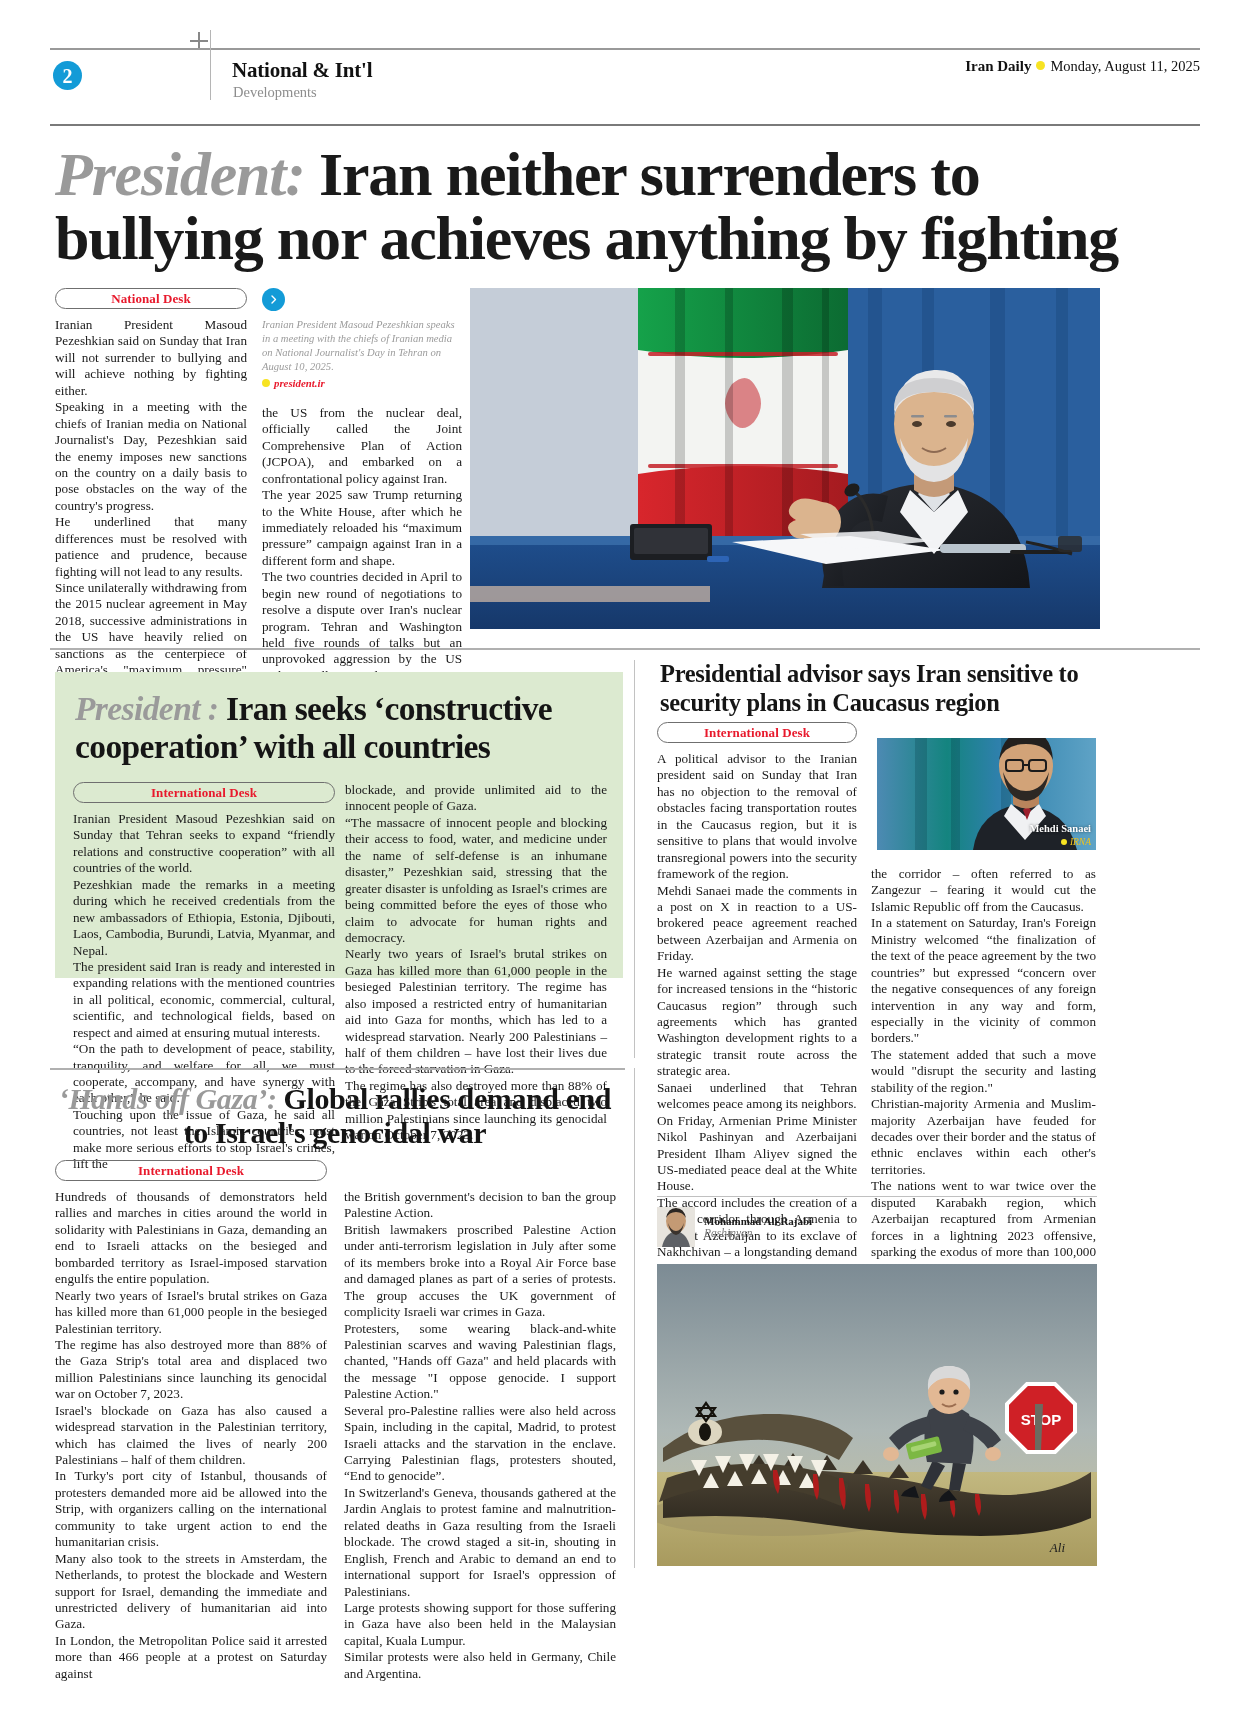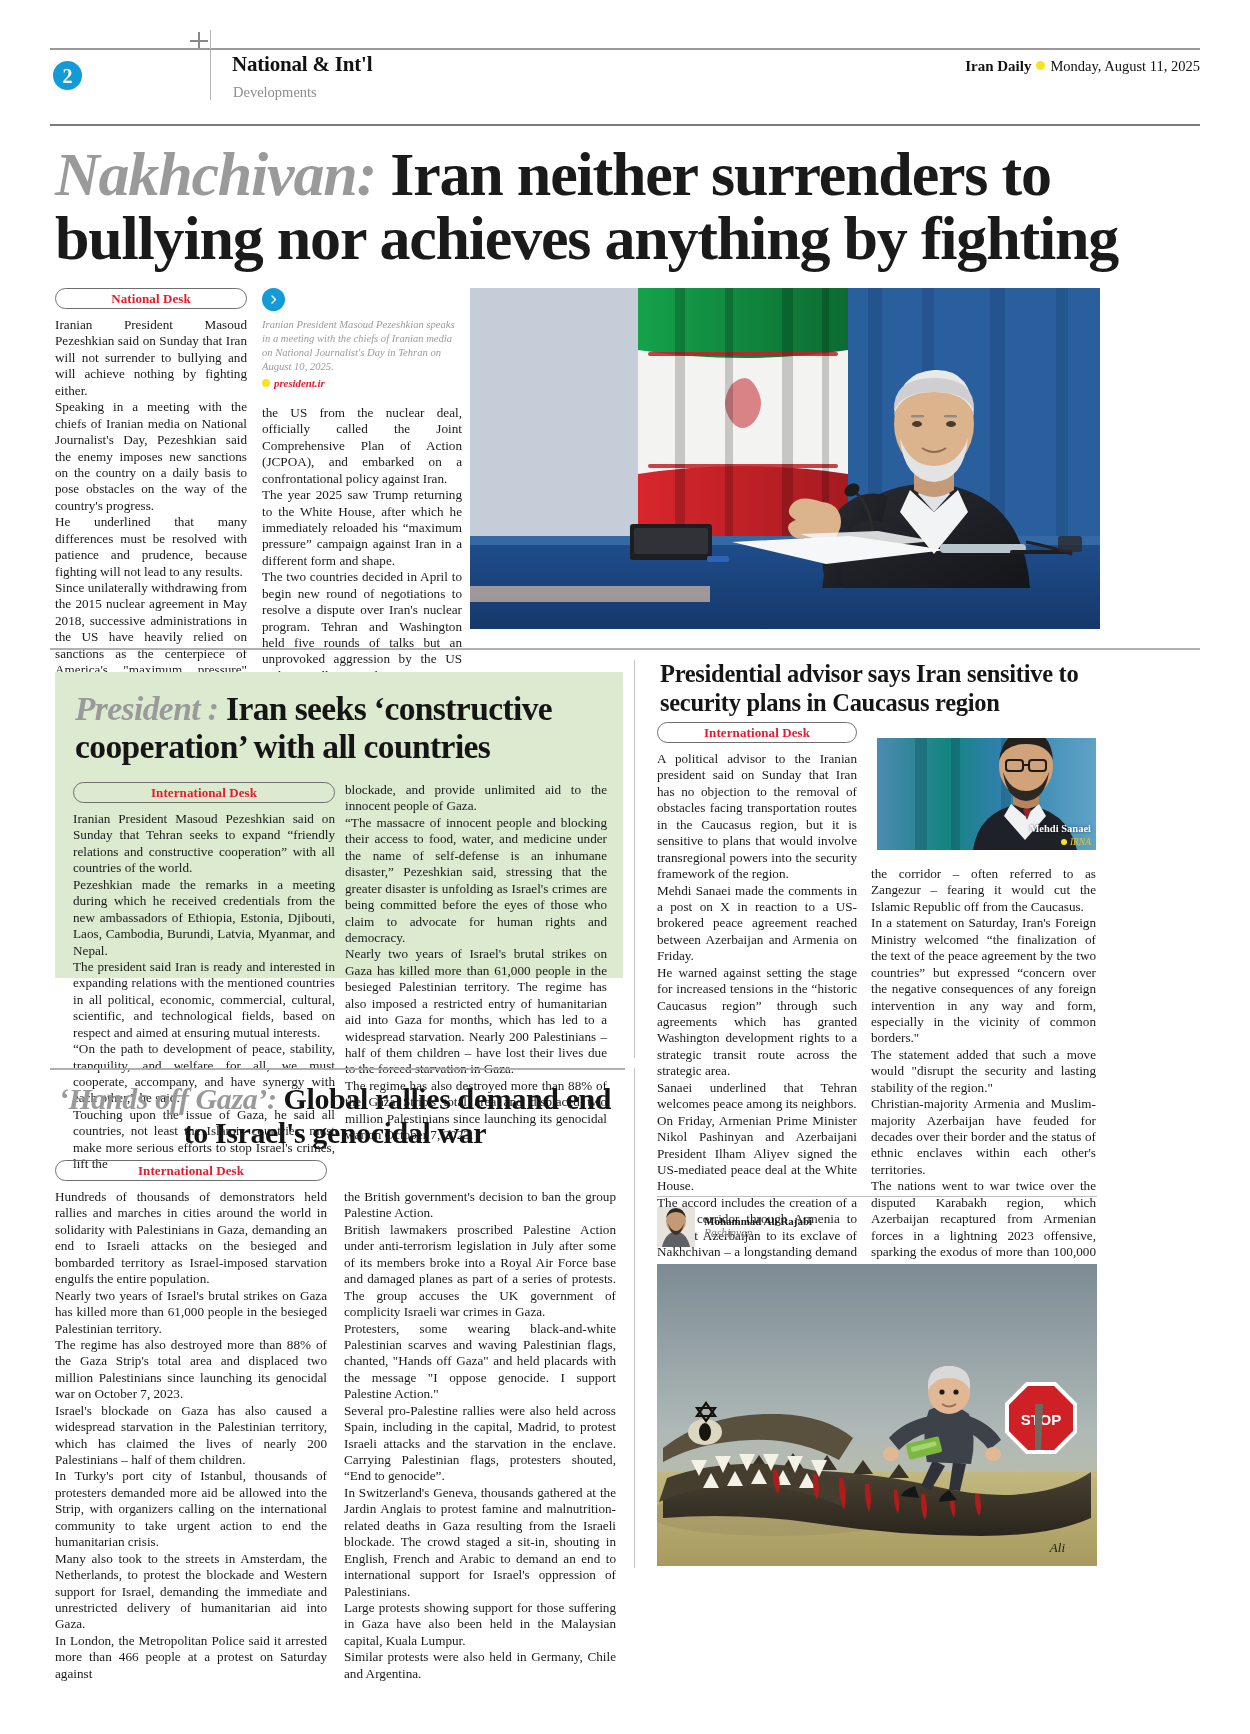--- a/index.html
+++ b/index.html
@@ -47,21 +47,21 @@
     font-family: "Liberation Serif", serif;
     font-weight: bold; font-size: 20px;
     display: flex; align-items: center; justify-content: center;
     line-height: 1;
   }
   .vdiv {
     position: absolute; left: 160px; top: -18px;
     width: 1.3px; height: 70px; background: #b5b5b5;
   }
   .section-title {
-    position: absolute; left: 182px; top: 4px;
+    position: absolute; left: 182px; top: 10px;
     font-family: "Liberation Serif", serif;
     font-weight: bold; font-size: 21px; letter-spacing: -0.2px;
     color: #111;
   }
   .section-sub {
     position: absolute; left: 183px; top: 36px;
     font-family: "Liberation Serif", serif;
     font-size: 14.5px; color: #8d8d8d;
   }
   .masthead-right {
@@ -255,21 +255,21 @@
     <div class="masthead-right">
       <span class="brand">Iran Daily</span>
       <span class="dot-yellow"></span>
       <span>Monday, August 11, 2025</span>
     </div>
   </div>
 
   <div class="hr-thin" style="left:50px; top:124px; width:1150px; height:2px; background:#7a7a7a;"></div>
 
   <h1 class="lead-headline">
-    <span class="kicker-grey">Nakhchivan:</span><span> Iran neither surrenders to bullying nor achieves anything by fighting</span>
+    <span class="kicker-grey">President:</span><span> Iran neither surrenders to bullying nor achieves anything by fighting</span>
   </h1>
 
   <div class="a1-col1">
     <div class="desk-pill">National Desk</div>
     <div class="body-col">Iranian President Masoud Pezeshkian said on Sunday that Iran will not surrender to bullying and will achieve nothing by fighting either.
 Speaking in a meeting with the chiefs of Iranian media on National Journalist's Day, Pezeshkian said the enemy imposes new sanctions on the country on a daily basis to pose obstacles on the way of the country's progress.
 He underlined that many differences must be resolved with patience and prudence, because fighting will not lead to any results.
 Since unilaterally withdrawing from the 2015 nuclear agreement in May 2018, successive administrations in the US have heavily relied on sanctions as the centerpiece of America's "maximum pressure" policy toward Iran, despite Tehran's full compliance with the multilateral deal.
 On May 8, 2018, US President Donald Trump during his first term withdrew</div>
   </div>

